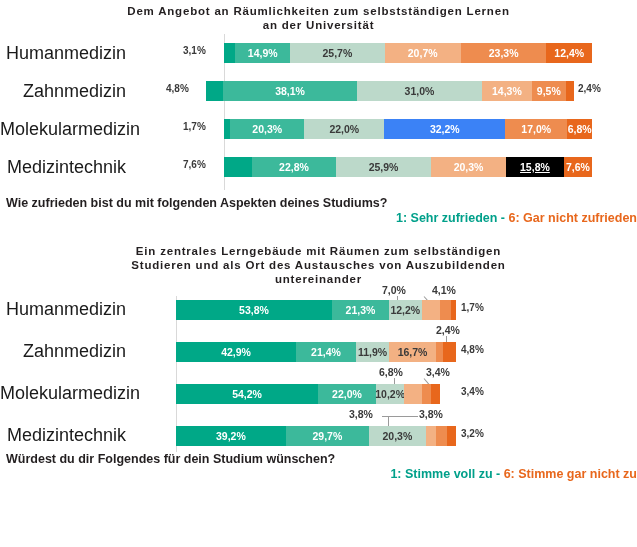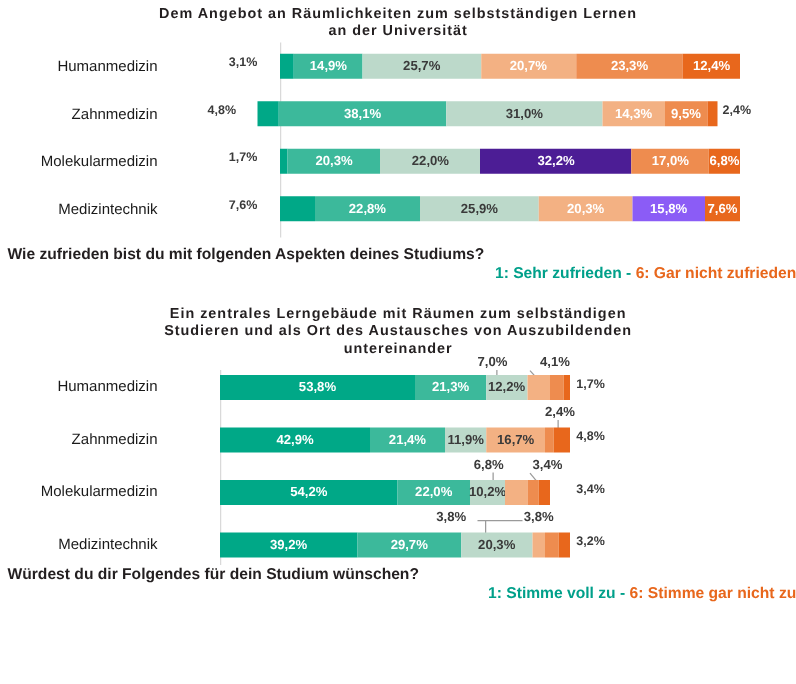--- a/index.html
+++ b/index.html
@@ -36,21 +36,21 @@
   .row {
     position: relative;
     display: flex;
     align-items: center;
     height: 38px;
   }
   .cat-label {
     width: 136px;
     text-align: right;
     padding-right: 10px;
-    font-size: 12px;
+    font-size: 18px;
     color: #1a1a1a;
     box-sizing: border-box;
     flex: 0 0 136px;
   }
   .bar-area {
     position: relative;
     height: 38px;
     flex: 1 1 auto;
   }
   .bar {
@@ -183,21 +183,21 @@
       <div class="bar-area">
         <span class="seg-out-left" style="left:47px;">1,7%</span>
         <div class="bar" style="left:88px; width:368px;">
           <div class="seg" style="width:6.3px; background:#00a887;"></div>
           <div class="seg" style="width:74.7px; background:#3cb99b;">
               <span>20,3%</span>
             </div>
           <div class="seg dark-text" style="width:81px; background:#bcd9ca;">
               <span>22,0%</span>
             </div>
-          <div class="seg" style="width:122px; background:#4c1d95;">
+          <div class="seg" style="width:122px; background:#3b82f6;">
               <span>32,2%</span>
             </div>
           <div class="seg" style="width:62.6px; background:#ee8c4f;align-items:center;">
               <span>17,0%</span>
             </div>
           <div class="seg" style="width:25px; background:#e8671c;">
               <span>6,8%</span>
             </div>
         </div>
       </div>
@@ -211,21 +211,21 @@
           <div class="seg" style="width:28px; background:#00a887;"></div>
           <div class="seg" style="width:83.9px; background:#3cb99b;">
               <span>22,8%</span>
             </div>
           <div class="seg dark-text" style="width:95.3px; background:#bcd9ca;">
               <span>25,9%</span>
             </div>
           <div class="seg" style="width:74.7px; background:#f3b183;">
               <span>20,3%</span>
             </div>
-          <div class="seg" style="width:58.1px; background:#8b5cf6;">
+          <div class="seg" style="width:58.1px; background:#000000;text-decoration:underline;">
               <span>15,8%</span>
             </div>
           <div class="seg" style="width:28px; background:#e8671c;">
               <span>7,6%</span>
             </div>
         </div>
       </div>
     </div>
   </div>
 

